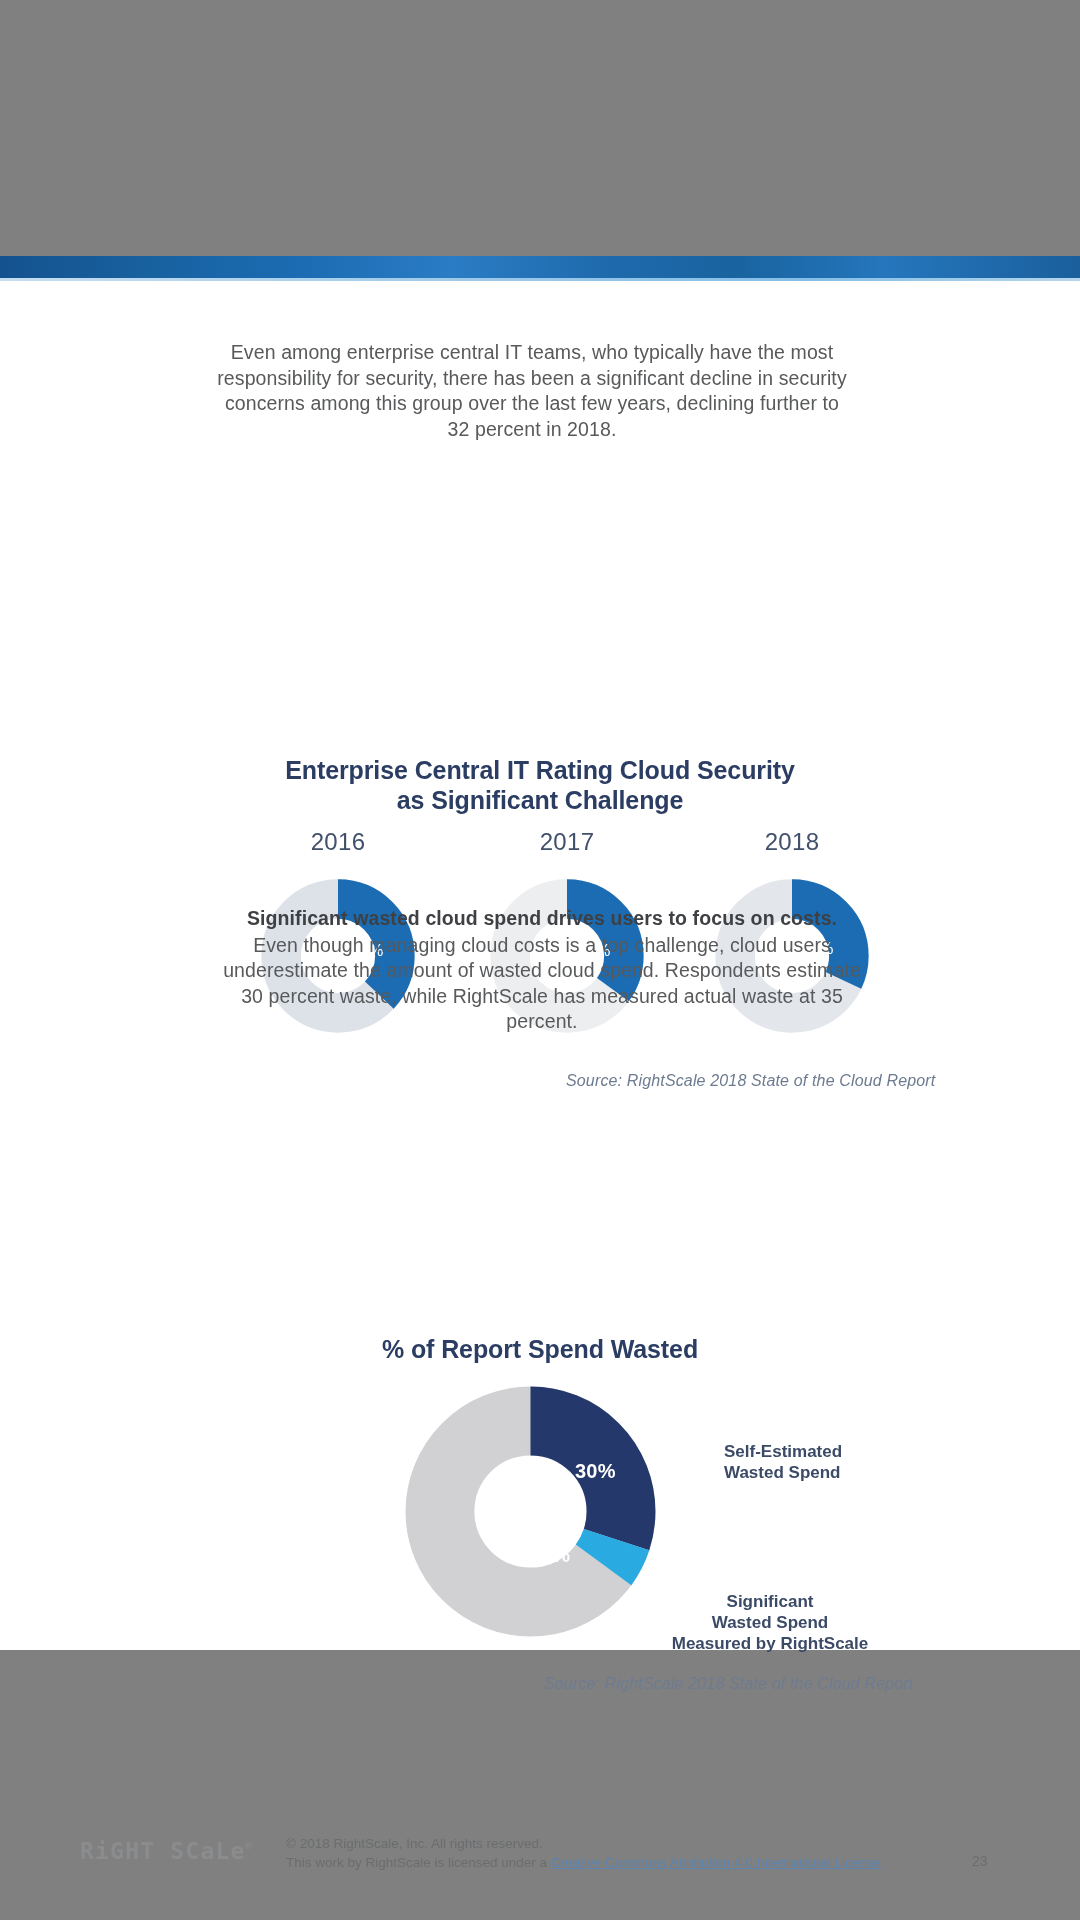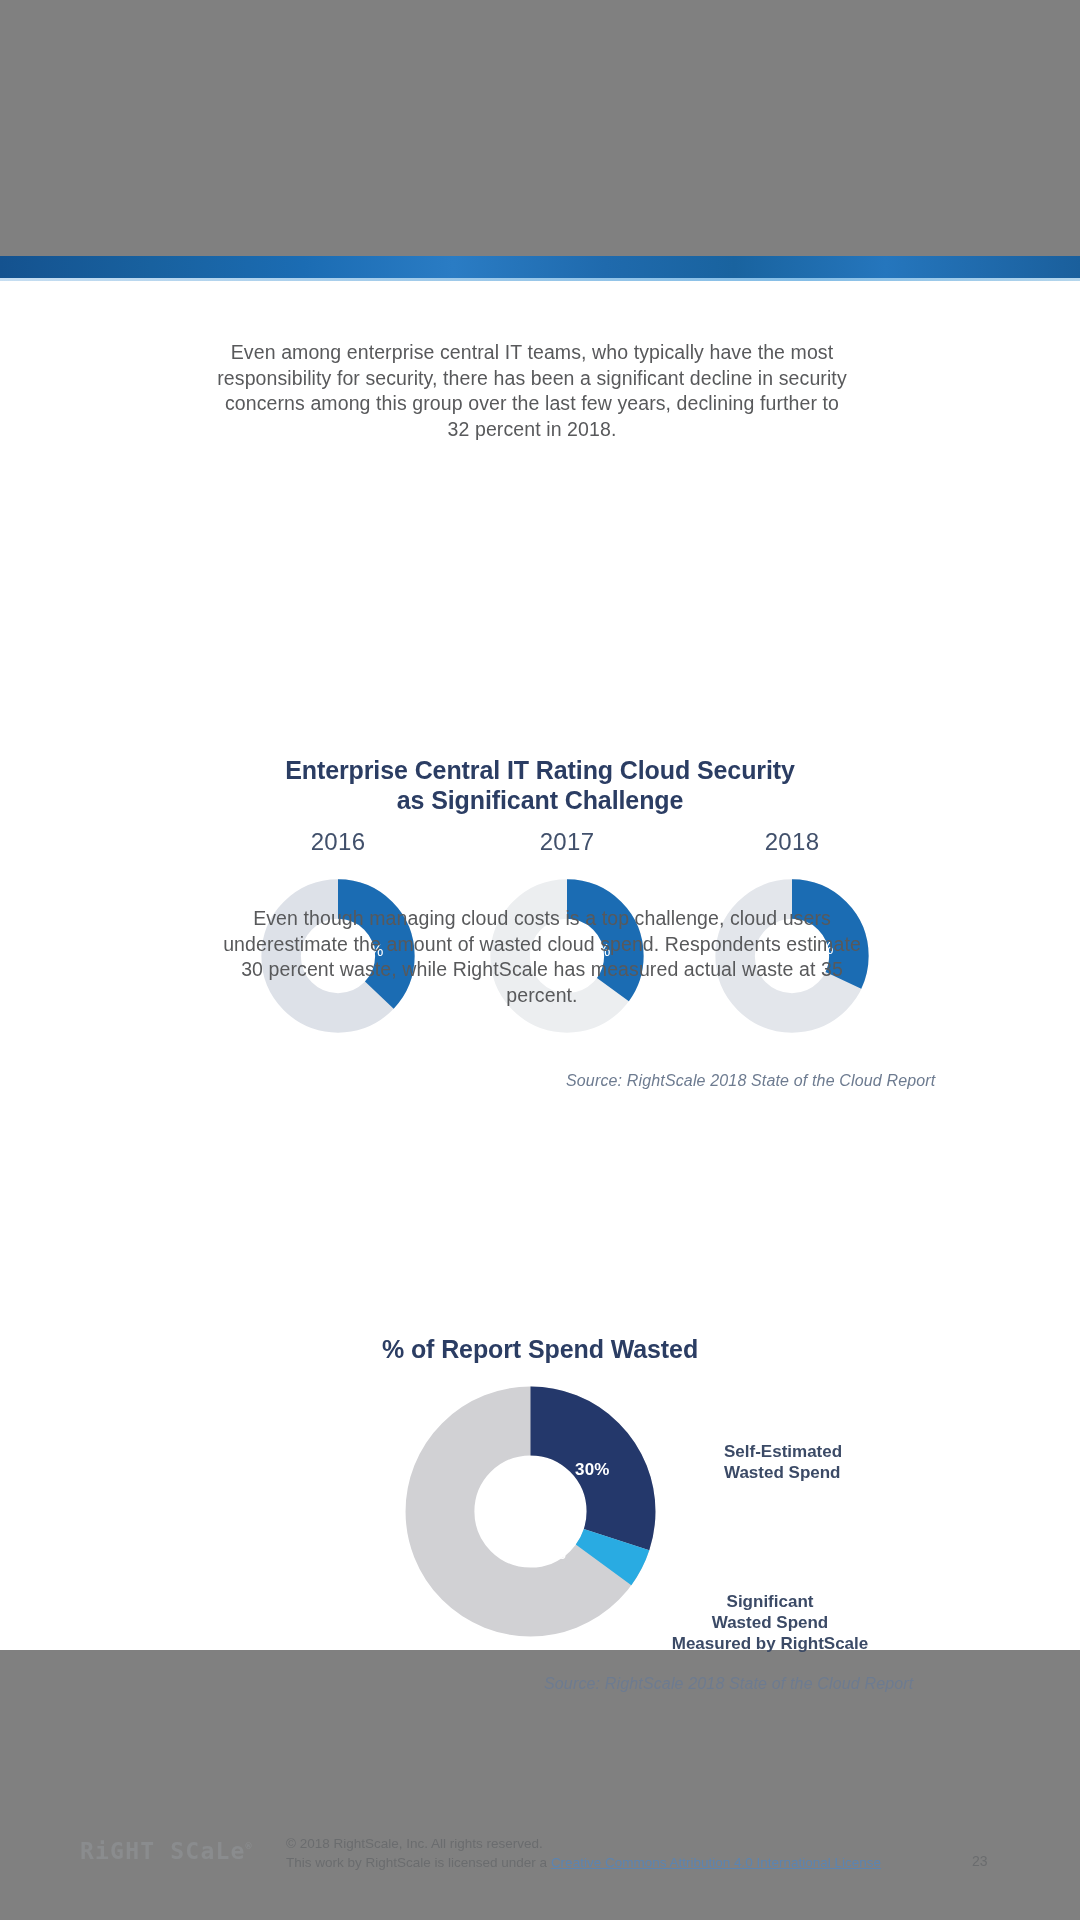--- a/index.html
+++ b/index.html
@@ -83,21 +83,21 @@
   
   #big-donut-block {
     position:absolute; left:190px; top:1128px; width:700px; height:280px;
   }
   #big-donut-wrap {
     position:absolute; left:213px; top:0; width:255px; height:255px;
   }
   #big-donut-wrap svg { display:block; width:255px; height:255px; }
   .big-pct {
     position:absolute; color:#ffffff; font-weight:bold;
-    font-size:17px; letter-spacing:.2px; pointer-events:none;
+    font-size:20px; letter-spacing:.2px; pointer-events:none;
   }
   #pct-30 { left:172px; top:76px; }
   #pct-5  { left:138px; top:160px; }
 
   .donut-legend {
     position:absolute; color:#3b4a66; font-weight:bold;
     font-size:17px; line-height:21px;
   }
   #legend-self { left:534px; top:57px; text-align:left; }
   #legend-add  { left:460px; top:207px; width:240px; text-align:center; }
@@ -171,20 +171,21 @@
           </svg>
           <span class="donut-pct" style="left:87px; top:62px;">32%</span>
         </div>
       </div>
 
     </div>
 
     <div class="source-note" id="chart1-source">Source: RightScale 2018 State of the Cloud Report</div>
 
     <p class="copy" id="section-2">
+      <span id="lead-bold">Significant wasted cloud spend drives users to focus on costs.</span>
       <span>Even though managing cloud costs is a top challenge, cloud users underestimate the amount of wasted cloud spend. Respondents estimate 30 percent waste, while RightScale has measured actual waste at 35 percent.</span>
     </p>
 
     <div class="chart-title" id="chart2-title">% of Report Spend Wasted</div>
 
     <div id="big-donut-block">
 
       <div id="big-donut-wrap">
         <svg viewBox="0 0 100 100" aria-hidden="true">
           <circle cx="50" cy="50" r="35.5" fill="none" stroke="#d1d1d4" stroke-width="27"></circle>

